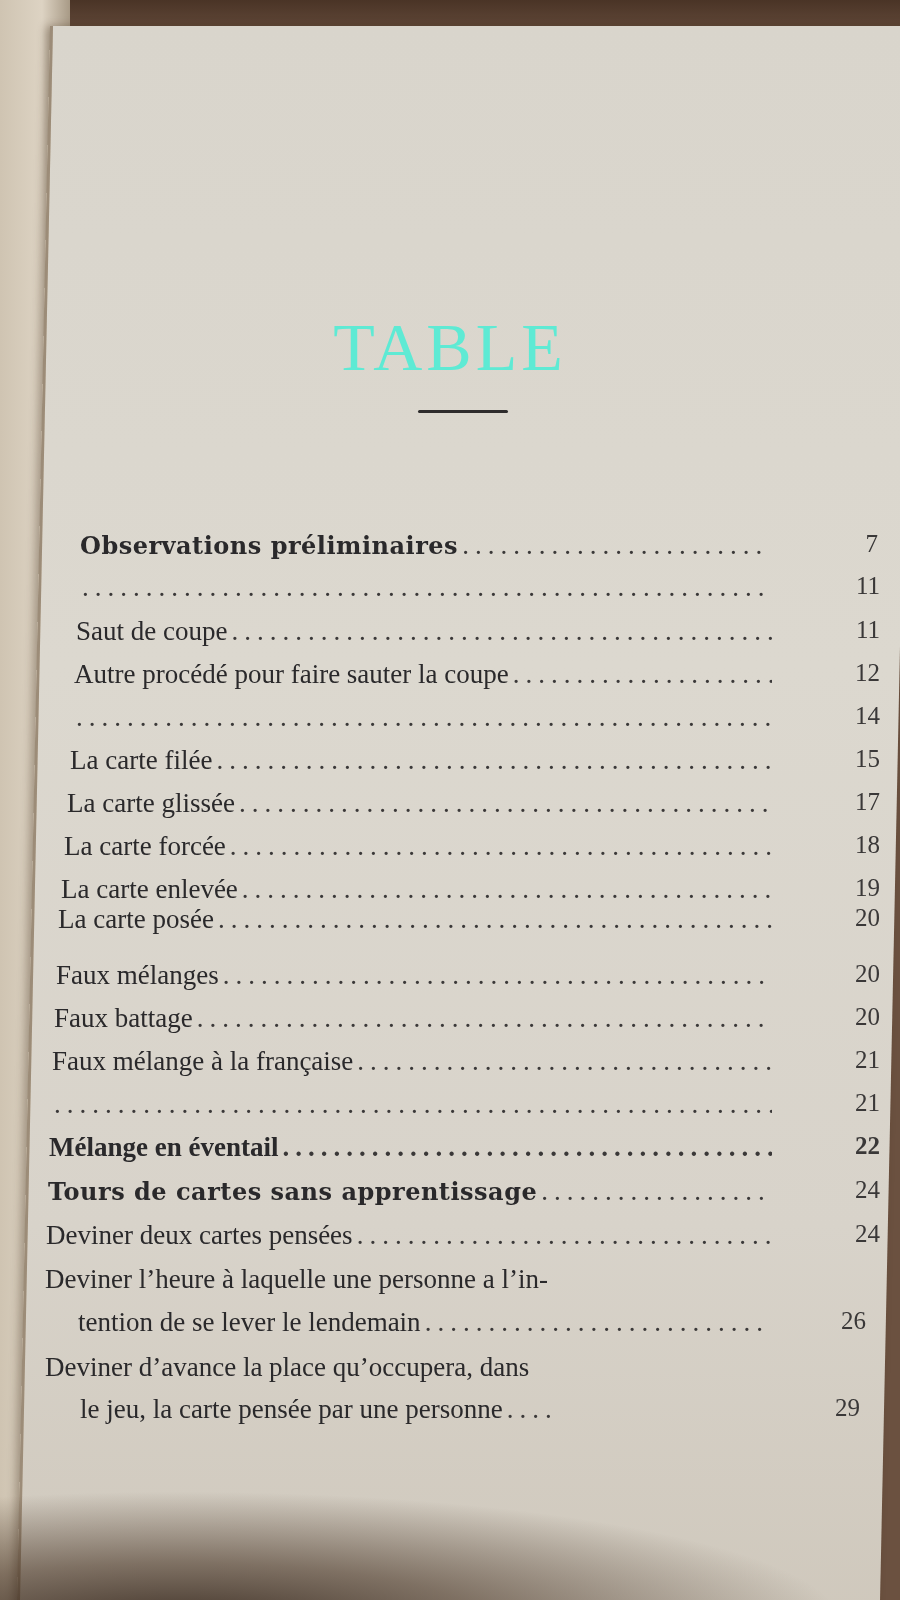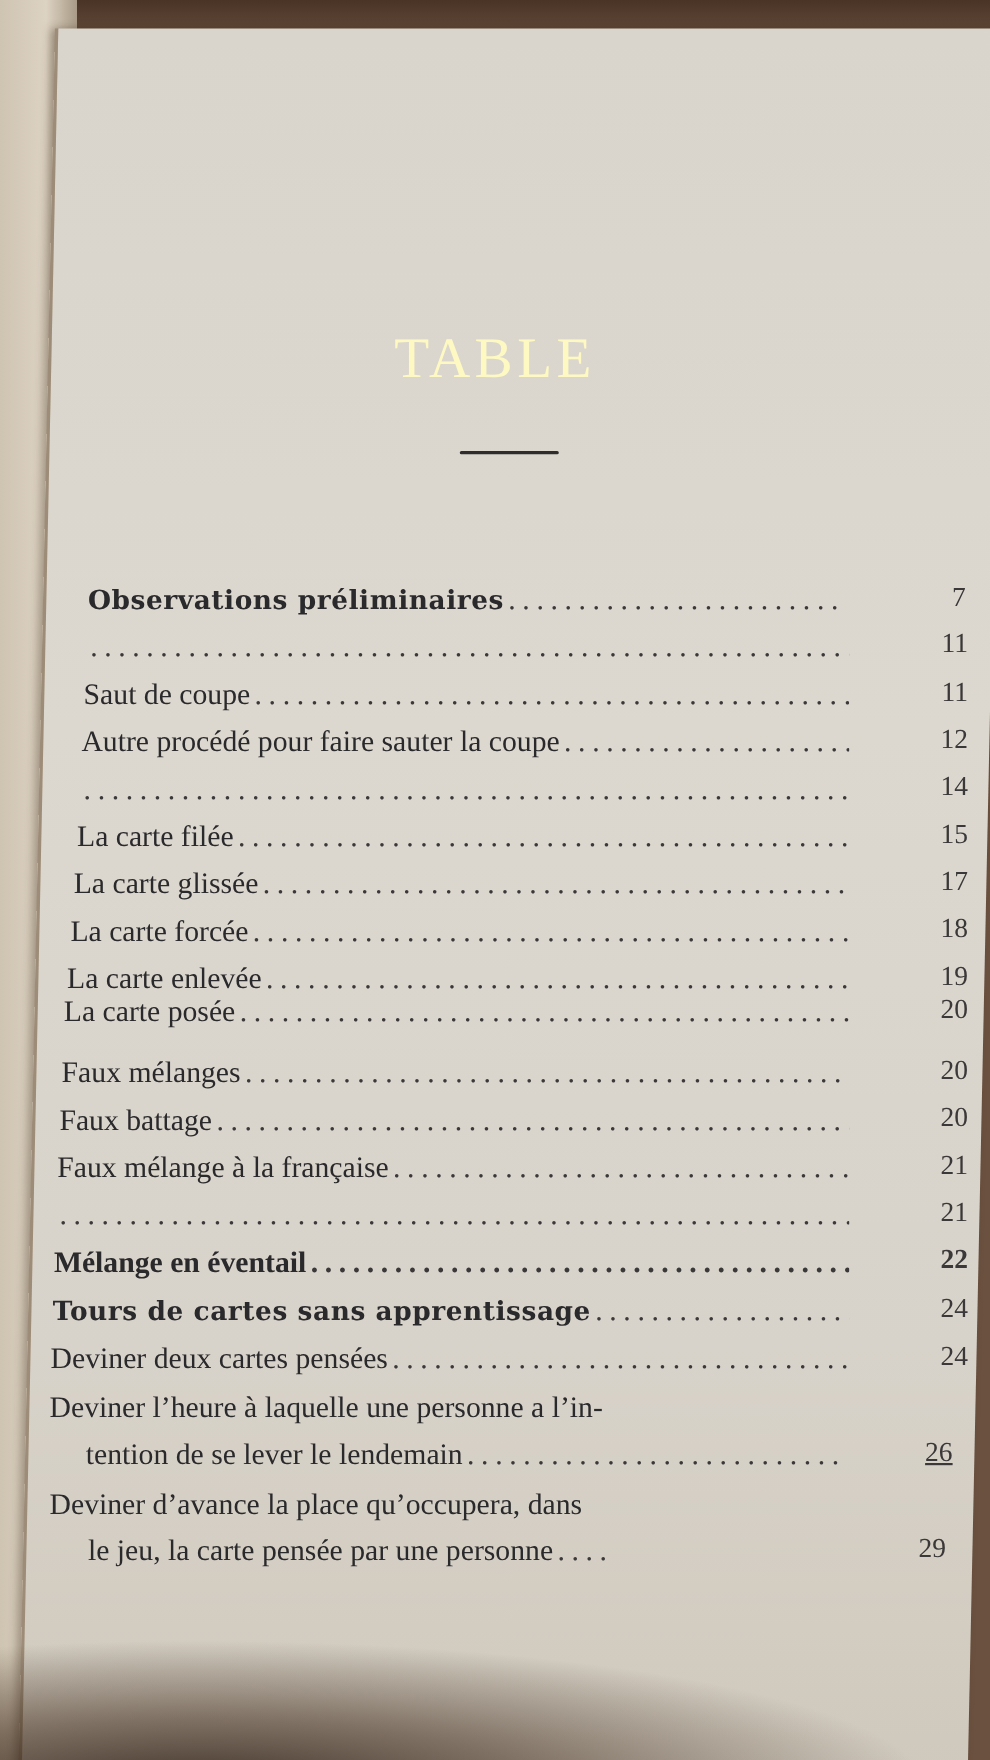--- a/index.html
+++ b/index.html
@@ -24,22 +24,22 @@
       transform: skewX(-1.2deg);
       transform-origin: top left;
     }
     .shadow-bottom {
       position: absolute; left: 0; bottom: 0; width: 900px; height: 120px;
       background: radial-gradient(ellipse at 20% 120%, rgba(40,25,15,0.85) 0%, rgba(60,40,25,0.55) 30%, rgba(0,0,0,0) 65%);
       pointer-events: none;
     }
     .title {
       position: absolute; left: 0; width: 900px; top: 262px;
-      text-align: center; font-size: 52px; letter-spacing: 4px;
-      color: #fef9c3; font-weight: normal;
+      text-align: center; font-size: 68px; letter-spacing: 4px;
+      color: #5eead4; font-weight: normal;
     }
     .rule {
       position: absolute; left: 418px; top: 410px; width: 90px; height: 3px;
       background: #2e2c2c; border-radius: 2px;
     }
     .toc {
       position: absolute; left: 0; top: 530px; width: 900px;
     }
     .toc-row {
       position: absolute; height: 40px; display: flex; align-items: baseline;
@@ -148,21 +148,21 @@
     <span class="lbl">Deviner deux cartes pensées</span>
     <span class="dots">........................................................................................</span>
     <span class="pg">24</span>
   </div>
   <div class="toc-row" style="left:45px; top:734px; width:740px;">
     <span class="lbl">Deviner l’heure à laquelle une personne a l’in-</span>
   </div>
   <div class="toc-row" style="left:78px; top:777px; width:690px;">
     <span class="lbl">tention de se lever le lendemain</span>
     <span class="dots">........................................................................................</span>
-    <span class="pg" style="right:-98px;text-decoration:underline;">26</span>
+    <span class="pg" style="right:-98px;">26</span>
   </div>
   <div class="toc-row" style="left:45px; top:822px; width:740px;">
     <span class="lbl">Deviner d’avance la place qu’occupera, dans</span>
   </div>
   <div class="toc-row" style="left:80px; top:864px; width:684px;">
     <span class="lbl">le jeu, la carte pensée par une personne</span>
     <span class="dots" style="flex:0 0 48px;">........................................................................................</span>
     <span class="pg" style="right:-96px;">29</span>
   </div>
 </div>

